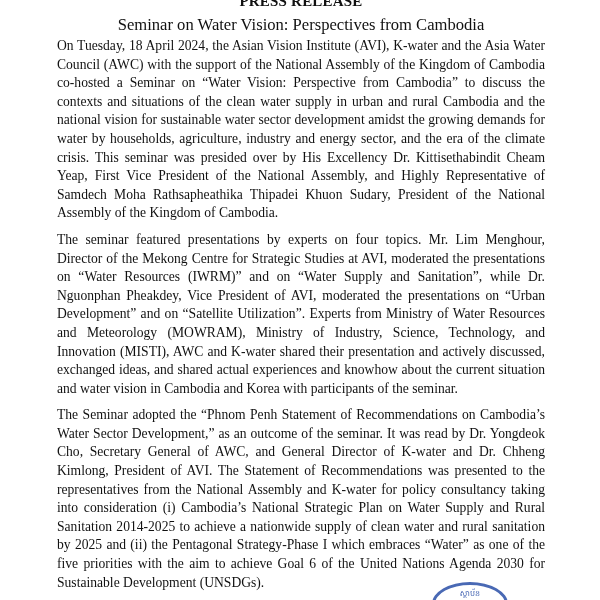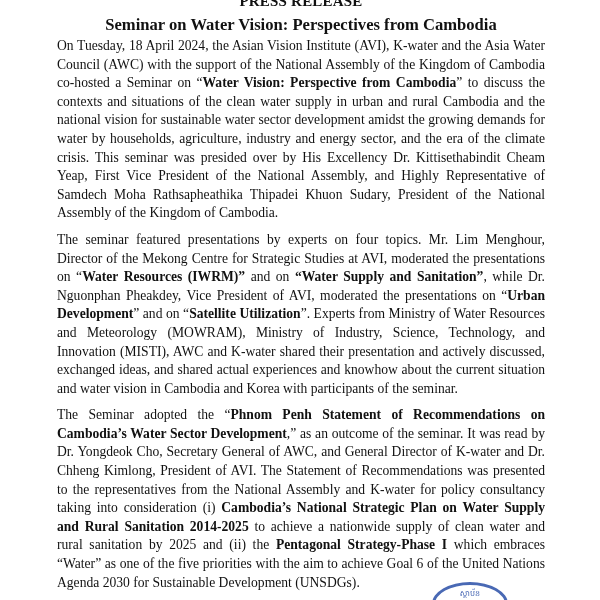--- a/index.html
+++ b/index.html
@@ -3,23 +3,23 @@
 <meta charset="utf-8">
 <style>
   html, body { margin: 0; padding: 0; background: #ffffff; }
   body { width: 600px; height: 600px; overflow: hidden; position: relative; }
   .page {
     position: absolute; left: 57px; top: -9px; width: 488px;
     font-family: "Liberation Serif", "DejaVu Serif", serif;
     color: #111111; font-size: 13.6px; line-height: 18.6px;
   }
   .kicker { text-align: center; font-weight: bold; font-size: 15px; line-height: 20px; margin: 0; letter-spacing: 0.2px; }
-  .title { text-align: center; font-weight: bold; font-size: 16.6px; line-height: 22px; margin: 3px 0 1px 0; }
+  .title { text-align: center; font-weight: normal; font-size: 16.6px; line-height: 22px; margin: 3px 0 1px 0; }
   p { margin: 0 0 8px 0; text-align: justify; }
-  b { font-weight: bold; }
+  b { font-weight: normal; }
   .stamp {
     position: absolute; left: 432px; top: 582px; width: 76px; height: 44px;
     border: 3px solid #2a4fa8; border-radius: 50%; box-sizing: border-box;
     color: #2a4fa8; font-family: "DejaVu Sans", sans-serif; font-size: 8px;
     text-align: center; padding-top: 3px; opacity: 0.85;
   }
 </style>
 </head>
 <body>
 

